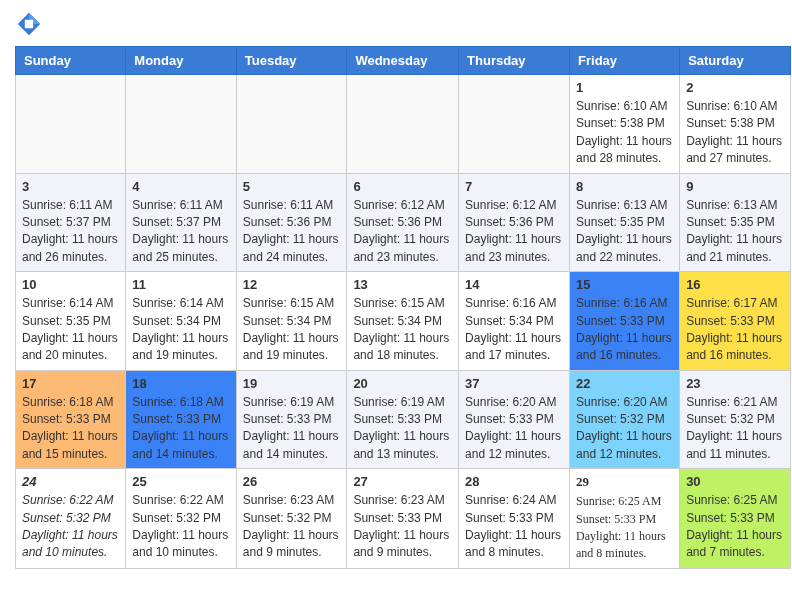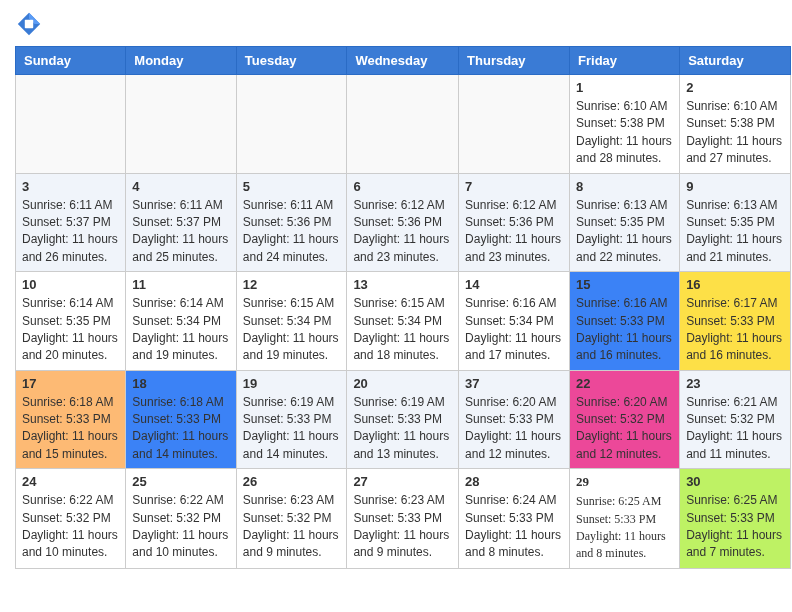--- a/index.html
+++ b/index.html
@@ -221,31 +221,31 @@
             <div class="day-info">Sunrise: 6:19 AM<br>Sunset: 5:33 PM<br>Daylight: 11 hours<br>and 14 minutes.</div>
           </td>
           <td style="background: rgb(240, 244, 250);">
             <span class="day-num">20</span>
             <div class="day-info">Sunrise: 6:19 AM<br>Sunset: 5:33 PM<br>Daylight: 11 hours<br>and 13 minutes.</div>
           </td>
           <td style="background: rgb(240, 244, 250);">
             <span class="day-num">37</span>
             <div class="day-info">Sunrise: 6:20 AM<br>Sunset: 5:33 PM<br>Daylight: 11 hours<br>and 12 minutes.</div>
           </td>
-          <td style="background: #ec4899;">
+          <td style="background: #7dd3fc;">
             <span class="day-num">22</span>
             <div class="day-info">Sunrise: 6:20 AM<br>Sunset: 5:32 PM<br>Daylight: 11 hours<br>and 12 minutes.</div>
           </td>
           <td style="background: rgb(240, 244, 250);">
             <span class="day-num">23</span>
             <div class="day-info">Sunrise: 6:21 AM<br>Sunset: 5:32 PM<br>Daylight: 11 hours<br>and 11 minutes.</div>
           </td>
         </tr>
         <tr>
-          <td style="background: rgb(255, 255, 255);">
+          <td style="background: rgb(255, 255, 255); font-style: italic;">
             <span class="day-num">24</span>
             <div class="day-info">Sunrise: 6:22 AM<br>Sunset: 5:32 PM<br>Daylight: 11 hours<br>and 10 minutes.</div>
           </td>
           <td style="background: rgb(255, 255, 255);">
             <span class="day-num">25</span>
             <div class="day-info">Sunrise: 6:22 AM<br>Sunset: 5:32 PM<br>Daylight: 11 hours<br>and 10 minutes.</div>
           </td>
           <td style="background: rgb(255, 255, 255);">
             <span class="day-num">26</span>
             <div class="day-info">Sunrise: 6:23 AM<br>Sunset: 5:32 PM<br>Daylight: 11 hours<br>and 9 minutes.</div>

